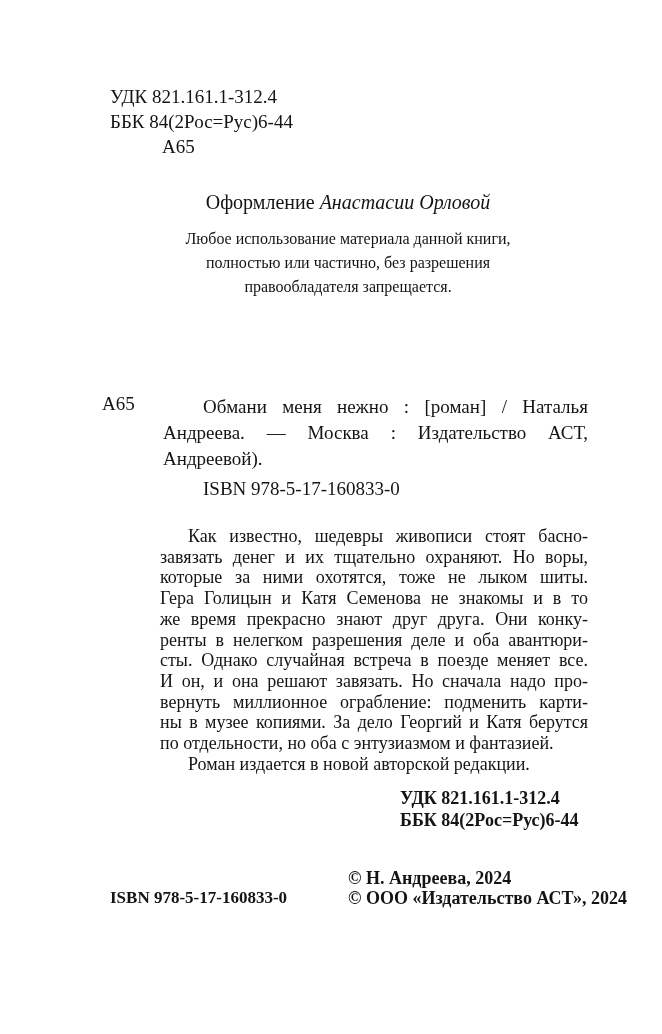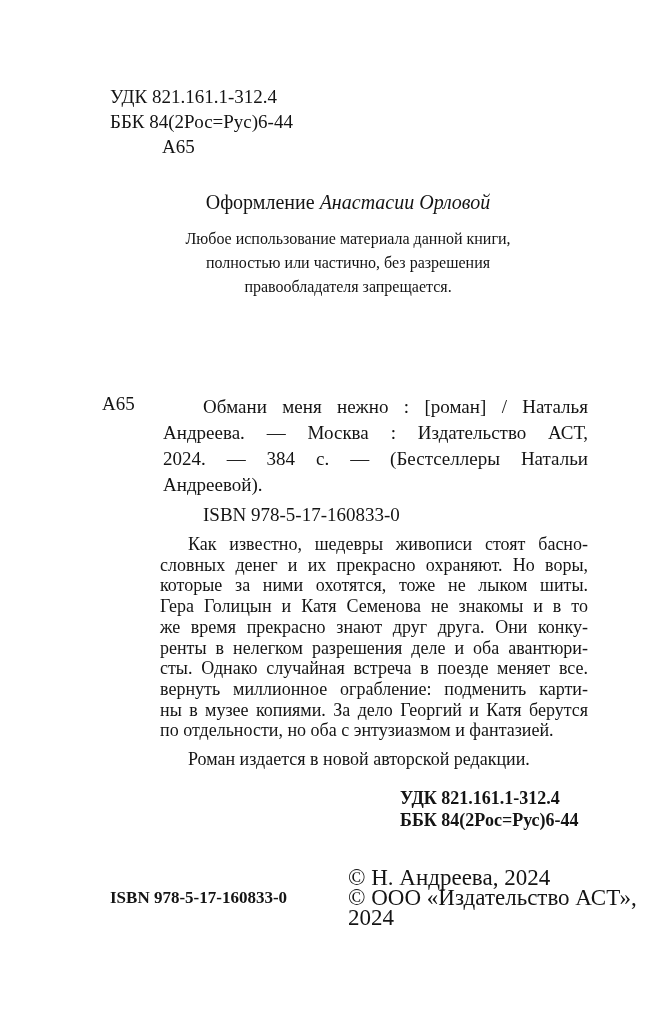--- a/index.html
+++ b/index.html
@@ -43,36 +43,36 @@
   .bib .margin-code { position: absolute; left: -61px; top: 26px; }
   .bib .first { text-indent: 40px; margin-top: 29px; }
   .j { text-align: justify; text-align-last: justify; }
   .bib .bib-isbn { margin-top: 4px; padding-left: 40px; }
 
   
   .annotation {
     position: absolute; left: 160px; top: 526px; width: 428px;
     font-size: 18px; line-height: 20.7px;
   }
-  .annotation .ind { text-indent: 28px; margin-top: 8px; }
+  .annotation .ind { text-indent: 28px; }
 
   
   .bottom-codes {
     position: absolute; left: 400px; top: 788px;
     font-weight: bold; font-size: 18px; line-height: 21.5px;
   }
 
   
   .footer-isbn {
     position: absolute; left: 110px; top: 888px;
     font-weight: bold; font-size: 17px; line-height: 20px;
   }
   .footer-copy {
     position: absolute; left: 348px; top: 868px;
-    font-weight: normal; font-size: 23px; line-height: 20px;
+    font-weight: bold; font-size: 18px; line-height: 20px;
   }
 </style>
 </head>
 <body>
 
 <div id="page">
 
   <div class="top-codes">
     <div>УДК 821.161.1-312.4</div>
     <div>ББК 84(2Рос=Рус)6-44</div>
@@ -87,33 +87,33 @@
   <div class="usage-notice">
     <div>Любое использование материала данной книги,</div>
     <div>полностью или частично, без разрешения</div>
     <div>правообладателя запрещается.</div>
   </div>
 
   <div class="bib">
     <div class="margin-code">А65</div>
     <div class="first j">Обмани меня нежно : [роман] / Наталья</div>
     <div class="j">Андреева. — Москва : Издательство АСТ,</div>
-    <div class="j">2024. — 384 с. — (Бестселлеры Натальи</div>
     <div>Андреевой).</div>
     <div class="bib-isbn">ISBN 978-5-17-160833-0</div>
   </div>
 
   <div class="annotation">
     <div class="j ind">Как известно, шедевры живописи стоят басно-</div>
-    <div class="j">словных денег и их прекрасно охраняют. Но воры,</div>
+    <div class="j">завязать денег и их тщательно охраняют. Но воры,</div>
     <div class="j">которые за ними охотятся, тоже не лыком шиты.</div>
     <div class="j">Гера Голицын и Катя Семенова не знакомы и в то</div>
     <div class="j">же время прекрасно знают друг друга. Они конку-</div>
     <div class="j">ренты в нелегком разрешения деле и оба авантюри-</div>
     <div class="j">сты. Однако случайная встреча в поезде меняет все.</div>
+    <div class="j">И он, и она решают завязать. Но сначала надо про-</div>
     <div class="j">вернуть миллионное ограбление: подменить карти-</div>
     <div class="j">ны в музее копиями. За дело Георгий и Катя берутся</div>
     <div>по отдельности, но оба с энтузиазмом и фантазией.</div>
     <div class="ind">Роман издается в новой авторской редакции.</div>
   </div>
 
   <div class="bottom-codes">
     <div>УДК 821.161.1-312.4</div>
     <div>ББК 84(2Рос=Рус)6-44</div>
   </div>

